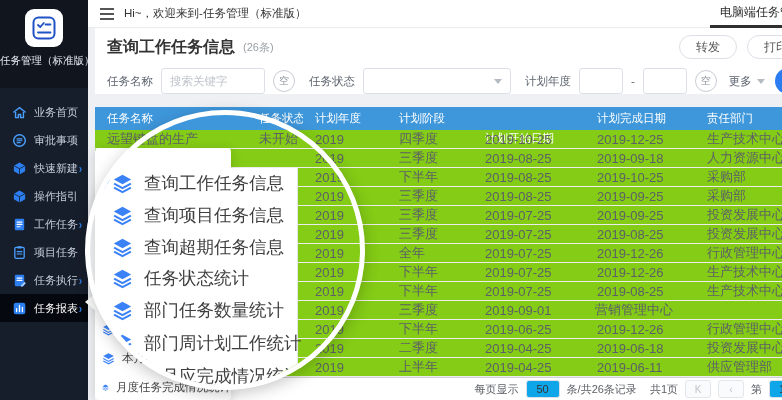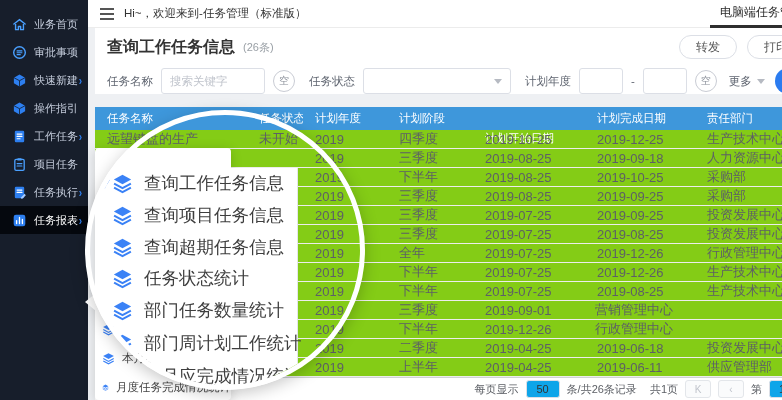--- a/index.html
+++ b/index.html
@@ -65,20 +65,31 @@
   .lens-item{position:absolute;left:22px;height:24px;display:flex;align-items:center;gap:11px;font-size:17.5px;color:#3e3e3e;white-space:nowrap;cursor:pointer}
   .annotation{position:absolute;left:127px;top:149px;width:92px;padding-bottom:4px;border-bottom:1px solid #dcdcdc;font-size:11.5px;color:#3c3c3c;z-index:15}
   .icn svg{width:100%;height:100%;display:block}
 </style>
 </head>
 <body>
 
 <div class="root">
 
   <div class="sidebar">
+    <div class="logo-area">
+      <div class="logo-box">
+        <svg width="26" height="26" viewBox="0 0 26 26">
+          <rect x="2.5" y="2.5" width="21" height="21" rx="5" fill="none" stroke="#2053c5" stroke-width="2"></rect>
+          <path d="M7 10l2.2 2.2 3.6-4.2" fill="none" stroke="#2053c5" stroke-width="1.8" stroke-linecap="round" stroke-linejoin="round"></path>
+          <path d="M14.5 9.5h5" stroke="#2053c5" stroke-width="1.8" stroke-linecap="round"></path>
+          <path d="M7 17.5h12.5" stroke="#2053c5" stroke-width="1.8" stroke-linecap="round"></path>
+        </svg>
+      </div>
+      <div class="app-name">任务管理（标准版）</div>
+    </div>
     <div class="side-menu" id="side-menu">
         <div class="side-item">
           <span class="icn">
             <svg viewBox="0 0 16 16">
               <path d="M2 7.5 8 2.8l6 4.7" fill="none" stroke="#4aa0ff" stroke-width="1.5" stroke-linecap="round"></path>
               <path d="M3.8 7.5v6h3v-3.4h2.4v3.4h3v-6" fill="none" stroke="#4aa0ff" stroke-width="1.5" stroke-linejoin="round"></path>
             </svg>
           </span>
           <span>业务首页</span>
         </div>
@@ -293,20 +304,21 @@
             <span class="cell" style="width: 84px;">2019</span>
             <span class="cell" style="width: 86px;">三季度</span>
             <span class="cell" style="width: 110px;">2019-09-01</span>
             <span class="cell" style="width: 120px;">营销管理中心</span>
           </div>
           <div class="t-row">
             <span class="cell" style="width: 152px;"></span>
             <span class="cell" style="width: 56px;"></span>
             <span class="cell" style="width: 84px;">2019</span>
             <span class="cell" style="width: 86px;">下半年</span>
+            <span class="cell" style="width: 112px;">2019-06-25</span>
             <span class="cell" style="width: 110px;">2019-12-26</span>
             <span class="cell" style="width: 120px;">行政管理中心</span>
           </div>
           <div class="t-row">
             <span class="cell" style="width: 152px;"></span>
             <span class="cell" style="width: 56px;"></span>
             <span class="cell" style="width: 84px;">2019</span>
             <span class="cell" style="width: 86px;">二季度</span>
             <span class="cell" style="width: 112px;">2019-04-25</span>
             <span class="cell" style="width: 110px;">2019-06-18</span>

